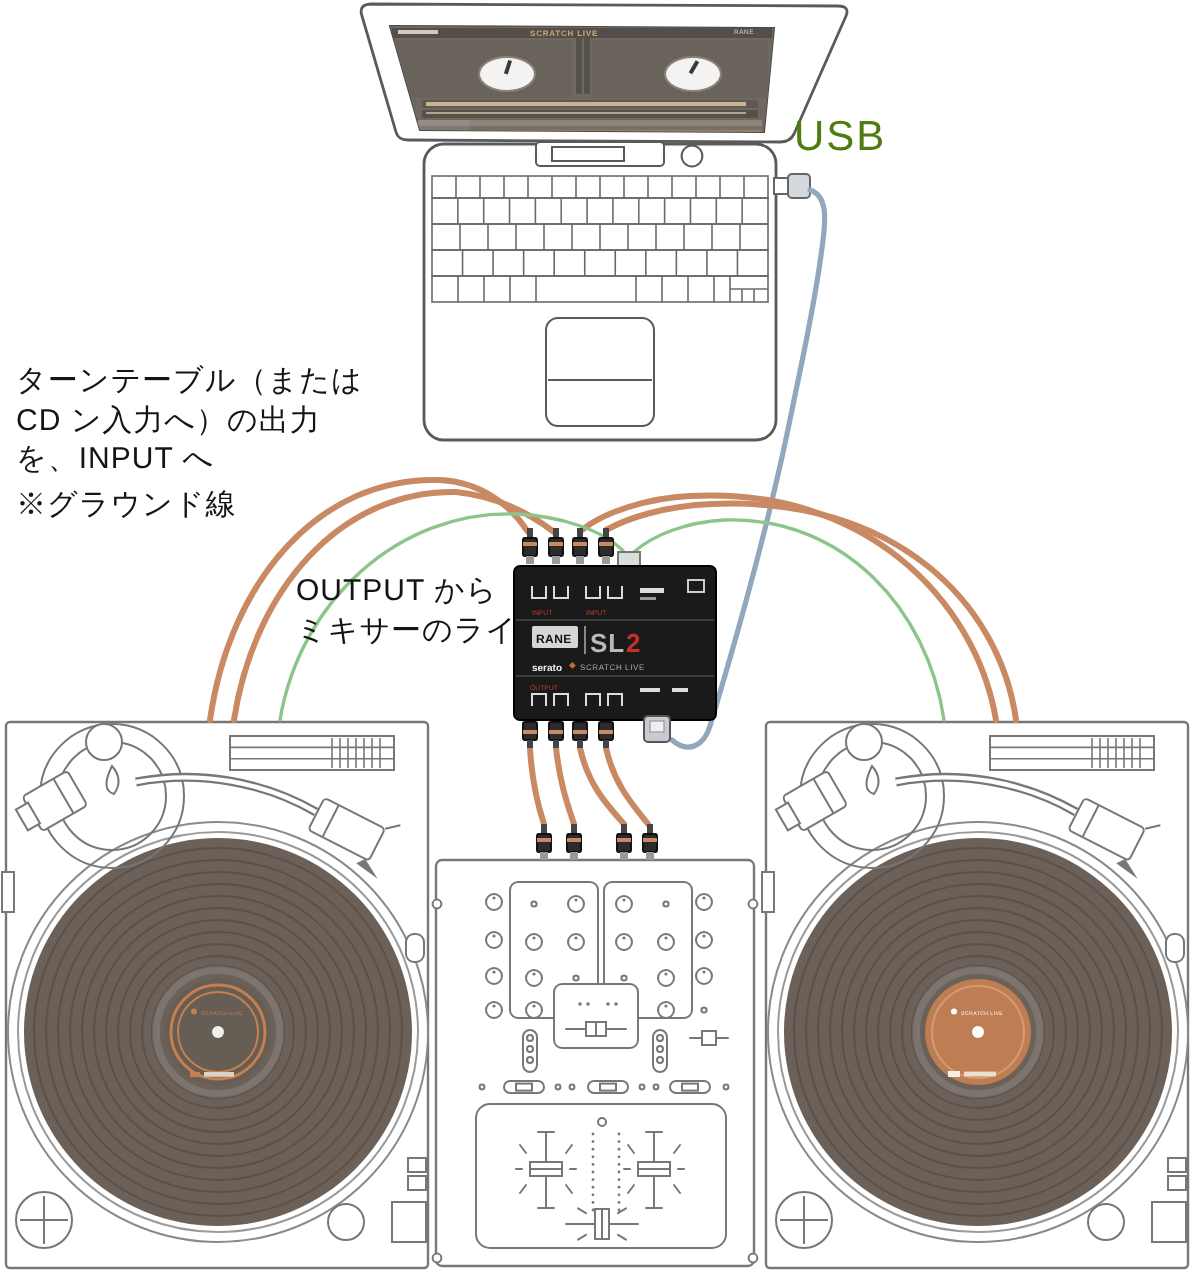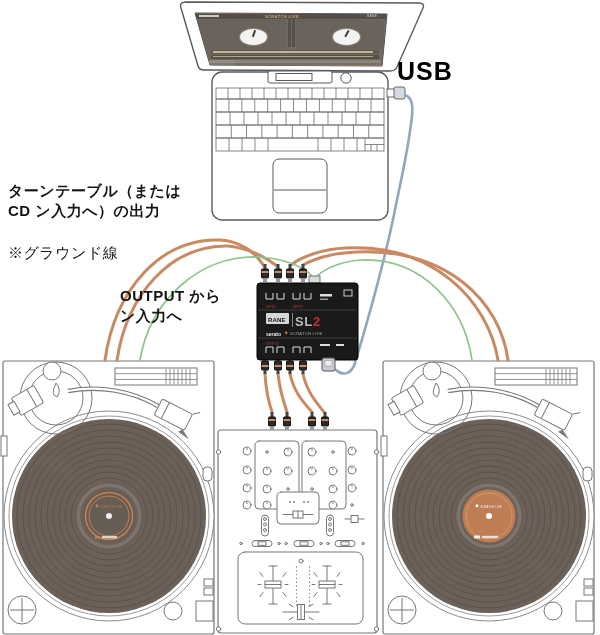--- a/index.html
+++ b/index.html
@@ -1,21 +1,21 @@
 <!DOCTYPE html>
 <html><head>
 <meta charset="utf-8">
 <style>
   html,body{margin:0;padding:0;background:#fff;}
   #stage{position:relative;width:600px;height:635px;background:#fff;overflow:hidden;
          font-family:"Liberation Sans",sans-serif;}
   .abs{position:absolute;}
   .jp{font-size:15px;line-height:19.5px;color:#141414;letter-spacing:.5px;white-space:nowrap;}
-  .jpb{font-weight:bold;}
-  #usb-label{font-size:25px;font-weight:700;letter-spacing:1px;color:#000000;}
+  .jpb{font-weight:normal;}
+  #usb-label{font-size:21px;font-weight:400;letter-spacing:1px;color:#4d7c0f;}
   #screen{left:195px;top:13px;width:193px;height:54px;background:#6F6861;
           clip-path:polygon(0px 0px,192px 1px,187px 53px,15px 52px);}
   #screen .d{position:absolute;}
   .scr-logo{font-size:4px;color:#C9A87D;letter-spacing:.4px;font-weight:bold;}
   .scr-brand{font-size:3.2px;color:#D8D4CF;letter-spacing:.3px;}
   svg{position:absolute;left:0;top:0;}
   text{font-family:"Liberation Sans",sans-serif;}
 </style>
 </head>
 <body>
@@ -465,23 +465,24 @@
   <div class="d" style="left:14px;top:47px;width:172px;height:2.6px;background:#8D857C;"></div>
   <div class="d" style="left:14px;top:50px;width:172px;height:1.8px;background:#767066;"></div>
   <div class="d" style="left:14px;top:52px;width:172px;height:1.8px;background:#9A7D62;"></div>
   <div class="d" style="left:14px;top:54px;width:172px;height:1.8px;background:#6E6860;"></div>
   <div class="d" style="left:14px;top:47px;width:26px;height:7px;background:rgba(255,255,255,.07);"></div>
 </div>
 
 <div class="abs jp jpb" style="left:8px;top:181px;">
   <div>ターンテーブル（または</div>
   <div>CD ン入力へ）の出力</div>
+  <div>を、INPUT へ</div>
 </div>
 <div class="abs jp" style="left:8px;top:243px;">
   <div>※グラウンド線</div>
 </div>
-<div class="abs jp jpb" style="left:120px;top:286px;">
+<div class="abs jp jpb" style="left:148px;top:286px;">
   <div>OUTPUT から</div>
-  <div>ン入力へ</div>
+  <div>ミキサーのライ</div>
 </div>
 <div id="usb-label" class="abs" style="left:397px;top:57px;">USB</div>
 
 </div>
 
 </body></html>

